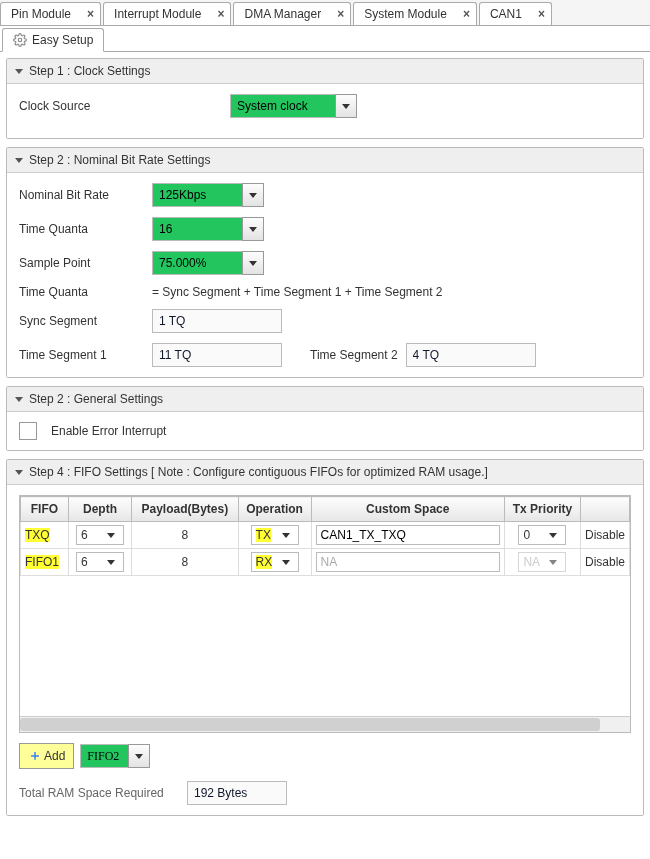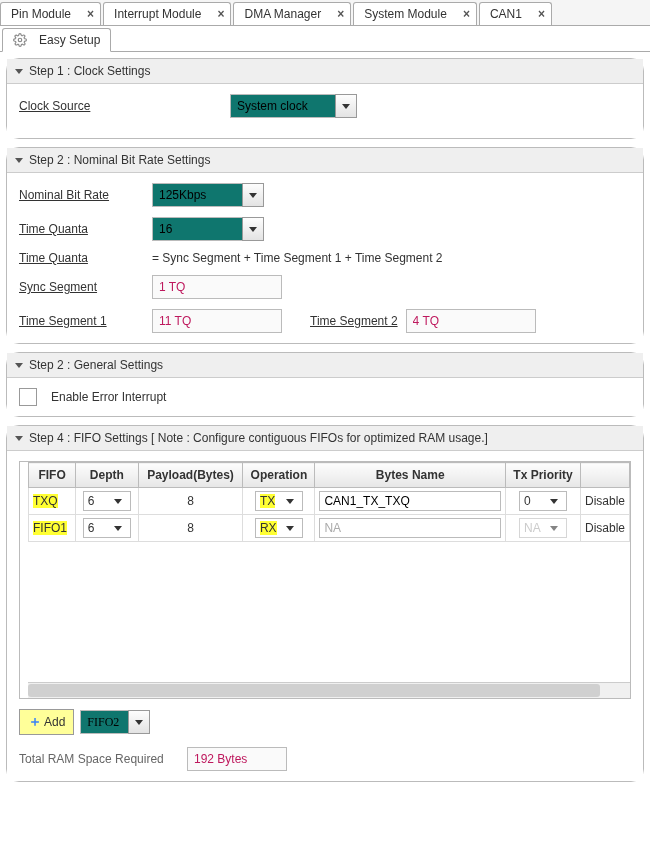--- a/index.html
+++ b/index.html
@@ -2,38 +2,38 @@
 <html><head>
 <meta charset="utf-8">
 <style>
 * { box-sizing: border-box; font-family: Arial, sans-serif; font-size: 12px; }
 body { margin: 0; background: #fff; color: #333; }
 .tabs { display: flex; border-bottom: 1px solid #aaa; background: #f5f5f5; }
 .tab { padding: 4px 6px 4px 10px; border: 1px solid #aaa; border-bottom: none; margin-right: 2px; margin-top: 2px; background: #fff; border-radius: 3px 3px 0 0; display: flex; align-items: center; gap: 16px; font-size: 11px; }
 .tab.active { background: #fff; font-weight: normal; }
 .tab .close { color: #555; font-weight: bold; cursor: pointer; }
 .subtab-bar { background: #fff; border-bottom: 1px solid #aaa; padding: 2px 2px 0 2px; }
-.subtab { display: inline-flex; align-items: flex-start; gap: 12px; border: 1px solid #aaa; border-bottom: 1px solid #fff; padding: 4px 10px; border-radius: 3px 3px 0 0; margin-bottom: -1px; background: #fff; }
+.subtab { display: inline-flex; align-items: flex-start; gap: 5px; border: 1px solid #aaa; border-bottom: 1px solid #fff; padding: 4px 10px; border-radius: 3px 3px 0 0; margin-bottom: -1px; background: #fff; }
 .gear { display: inline-block; width: 14px; height: 14px; color: #888; }
 .page { padding: 6px; }
-.section { border: 1px solid #bbb; border-radius: 13px; margin-bottom: 8px; background: #f6f6f6; }
+.section { border: 1px solid #bbb; border-radius: 2px; margin-bottom: 8px; background: #f6f6f6; }
 .section-header { display: flex; align-items: center; gap: 6px; padding: 5px 8px; background: #efefef; border-bottom: 1px solid #ccc; cursor: pointer; }
 .tri { width: 0; height: 0; border-top: 5px solid #555; border-left: 4px solid transparent; border-right: 4px solid transparent; }
 .section-body { padding: 10px 12px; background: #fff; }
 .row { display: flex; align-items: center; margin-bottom: 10px; gap: 8px; }
-.row label { width: 125px; text-decoration: underline; }
-.input, .select-wrap input { border: 1px solid #bbb; padding: 3px 6px; height: 24px; background: #0f766e; }
-.input.ro { color: #be185d; background: #fafafa; }
+.row label { width: 125px; }
+.input, .select-wrap input { border: 1px solid #bbb; padding: 3px 6px; height: 24px; background: #22c55e; }
+.input.ro { color: #0f172a; background: #fafafa; }
 .select-wrap { display: inline-flex; }
 .select-wrap input { width: 90px; border-right: none; }
 .select-wrap .dd { width: 22px; border: 1px solid #999; background: linear-gradient(#fdfdfd,#e3e3e3); display: flex; align-items: center; justify-content: center; cursor: pointer; }
 .dd .caret { width: 0; height: 0; border-top: 5px solid #333; border-left: 4px solid transparent; border-right: 4px solid transparent; }
 .hl { background: #ffff33; }
 .checkbox { width: 18px; height: 18px; border: 1px solid #999; background: #fff; margin-right: 6px; }
-.table-wrap { border: 1px solid #bbb; position: relative; overflow: hidden; padding-left: 8px; }
+.table-wrap { border: 1px solid #bbb; position: relative; overflow: hidden; }
 .ftable { width: 100%; border-collapse: collapse; }
 .ftable th { background: linear-gradient(#fdfdfd,#e6e6e6); border: 1px solid #bbb; padding: 5px 4px; font-weight: bold; }
 .ftable td { border: 1px solid #ddd; padding: 3px 4px; text-align: center; background: #fff; }
 .ftable .name-left { text-align: left; }
 .cell-select { display: inline-flex; justify-content: space-between; align-items: center; border: 1px solid #bbb; padding: 2px 4px; min-width: 48px; background: #fff; }
 .cell-select .dd { width: 16px; display: flex; justify-content: center; cursor: pointer; }
 .cell-input { border: 1px solid #bbb; padding: 2px 4px; width: 100%; text-align: left; }
 .disabled-txt { color: #aaa; }
 .filler { height: 140px; background: #fff; }
 .scrollbar { height: 16px; background: #f0f0f0; border-top: 1px solid #ccc; position: relative; }
@@ -120,20 +120,29 @@
       <div class="row">
         <label>Time Quanta</label>
         <div class="select-wrap">
           <input class="hl" value="16" style="">
           <div class="dd">
               <span class="caret"></span>
             </div>
         </div>
       </div>
       <div class="row">
+        <label>Sample Point</label>
+        <div class="select-wrap">
+          <input class="hl" value="75.000%" style="">
+          <div class="dd">
+              <span class="caret"></span>
+            </div>
+        </div>
+      </div>
+      <div class="row">
         <label>Time Quanta</label>
         <span>=   Sync Segment + Time Segment 1   + Time Segment 2</span>
       </div>
       <div class="row">
         <label>Sync Segment</label>
         <input class="input ro" style="width: 130px;" value="1 TQ">
       </div>
       <div class="row" style="margin-bottom:0">
         <label>Time Segment 1</label>
         <input class="input ro" style="width: 130px;" value="11 TQ">
@@ -163,21 +172,21 @@
     </div>
     <div class="section-body">
       <div class="table-wrap">
         <table class="ftable">
           <thead>
             <tr>
               <th>FIFO</th>
               <th>Depth</th>
               <th>Payload(Bytes)</th>
               <th>Operation</th>
-              <th>Bytes Name</th>
+              <th>Custom Space</th>
               <th>Tx Priority</th>
               <th style="width:40px"></th>
             </tr>
           </thead>
           <tbody>
             <tr>
               <td class="name-left"><span class="hl">TXQ</span></td>
               <td><div class="cell-select">
                     <span>6</span>
                     <span class="dd">

